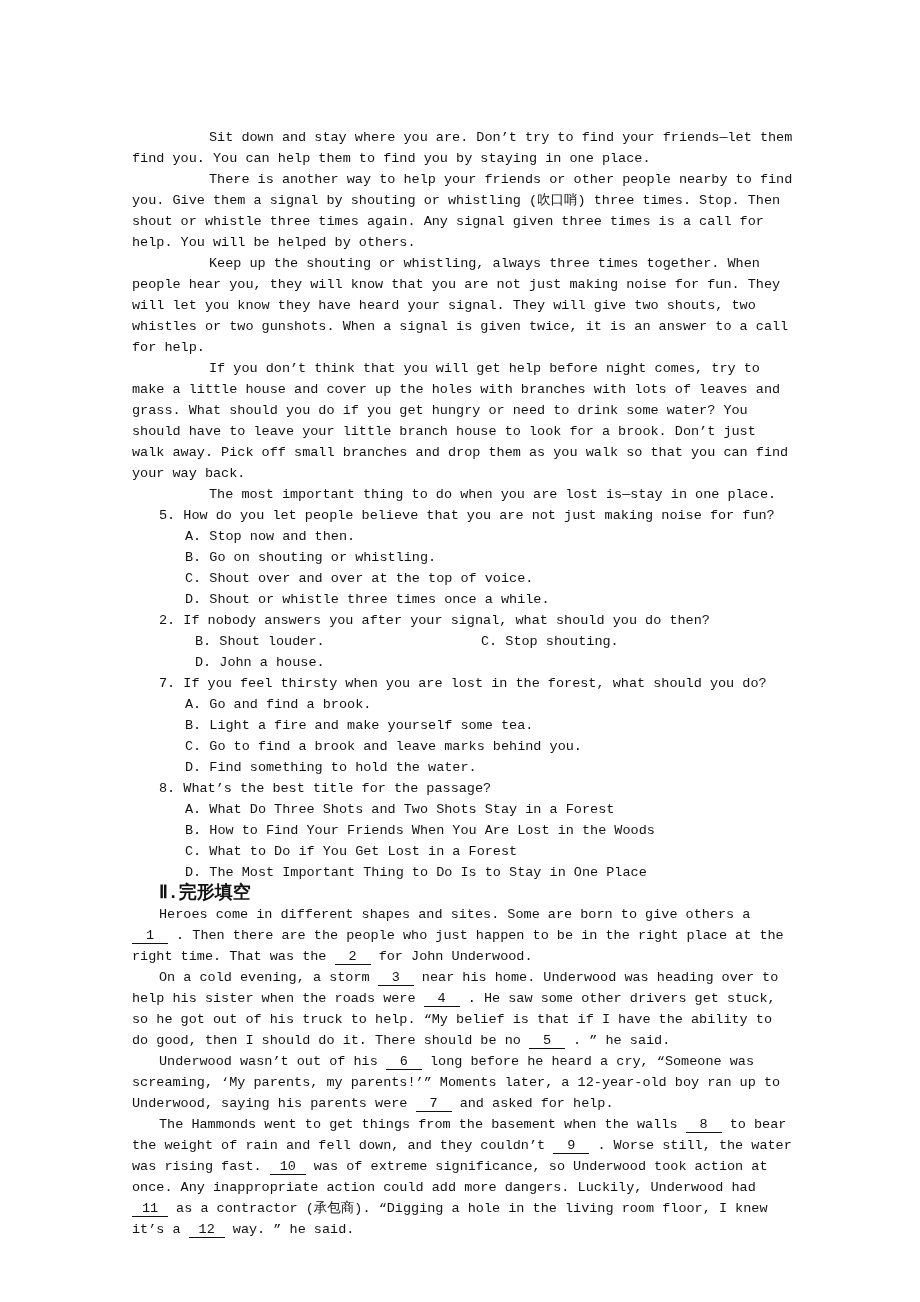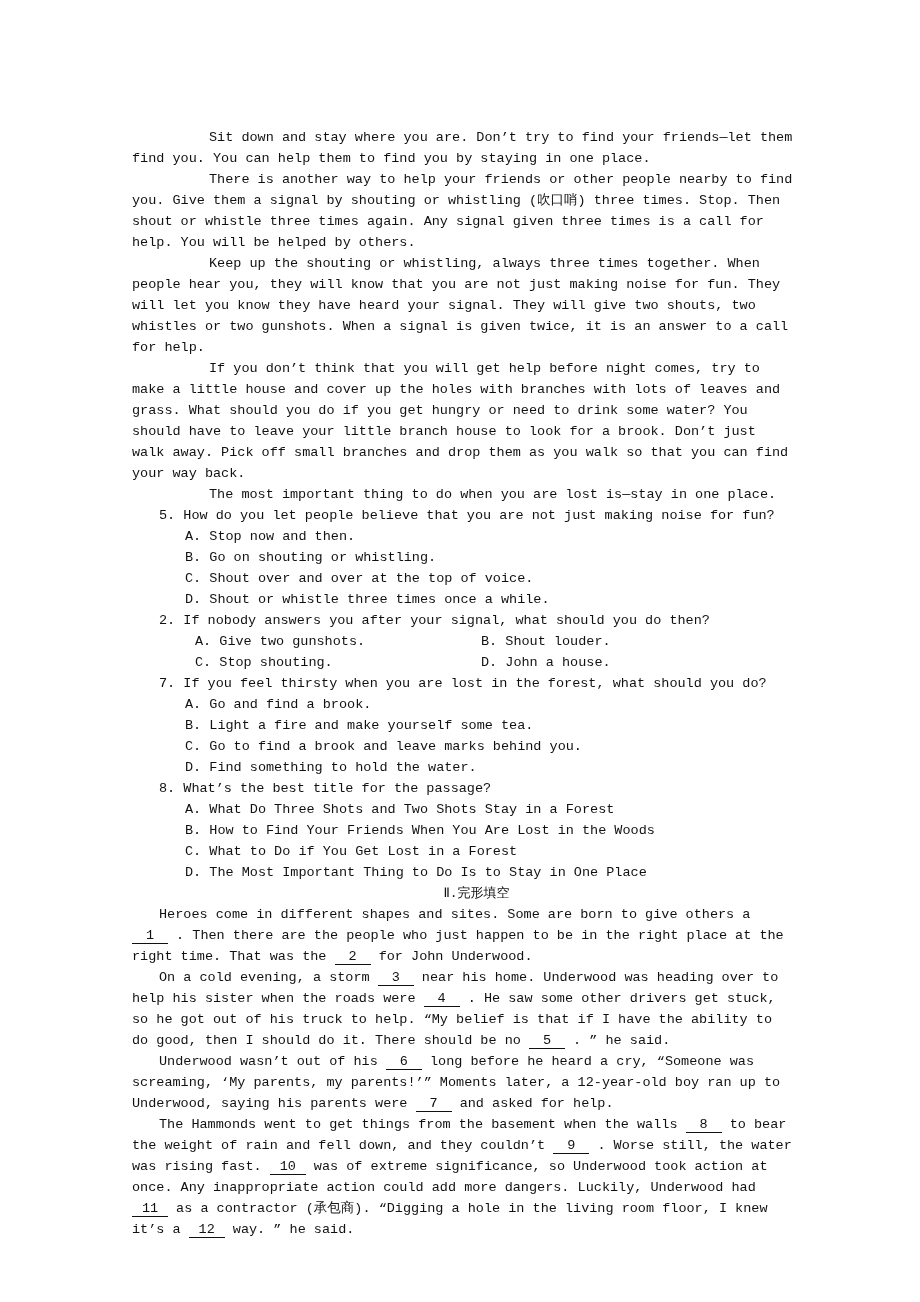--- a/index.html
+++ b/index.html
@@ -26,24 +26,23 @@
   .question { padding-left: 27px; }
   .q-text { }
   .options { padding-left: 26px; }
   .options.two-col {
     display: grid;
     grid-template-columns: 286px 1fr;
     padding-left: 36px;
   }
   .option { }
   .heading {
-    font-size: 13px;
-    font-weight: normal;
+    font-size: 18px;
+    font-weight: bold;
     padding-left: 27px;
-    text-align: center;
   }
   .blank {
     display: inline-block;
     min-width: 36px;
     text-align: center;
     border-bottom: 1.3px solid #111111;
     line-height: 15px;
     padding: 0 2px;
     text-indent: 0;
   }
@@ -65,21 +64,20 @@
         <div class="options">
           <div class="option">A. Stop now and then.</div>
           <div class="option">B. Go on shouting or whistling.</div>
           <div class="option">C. Shout over and over at the top of voice.</div>
           <div class="option">D. Shout or whistle three times once a while.</div>
         </div>
       </div>
       <div class="question">
         <div class="q-text">2. If nobody answers you after your signal, what should you do then?</div>
         <div class="options two-col">
-          <div class="option">A. Give two gunshots.</div>
           <div class="option">B. Shout louder.</div>
           <div class="option">C. Stop shouting.</div>
           <div class="option">D. John a house.</div>
         </div>
       </div>
       <div class="question">
         <div class="q-text">7. If you feel thirsty when you are lost in the forest, what should you do?</div>
         <div class="options">
           <div class="option">A. Go and find a brook.</div>
           <div class="option">B. Light a fire and make yourself some tea.</div>

